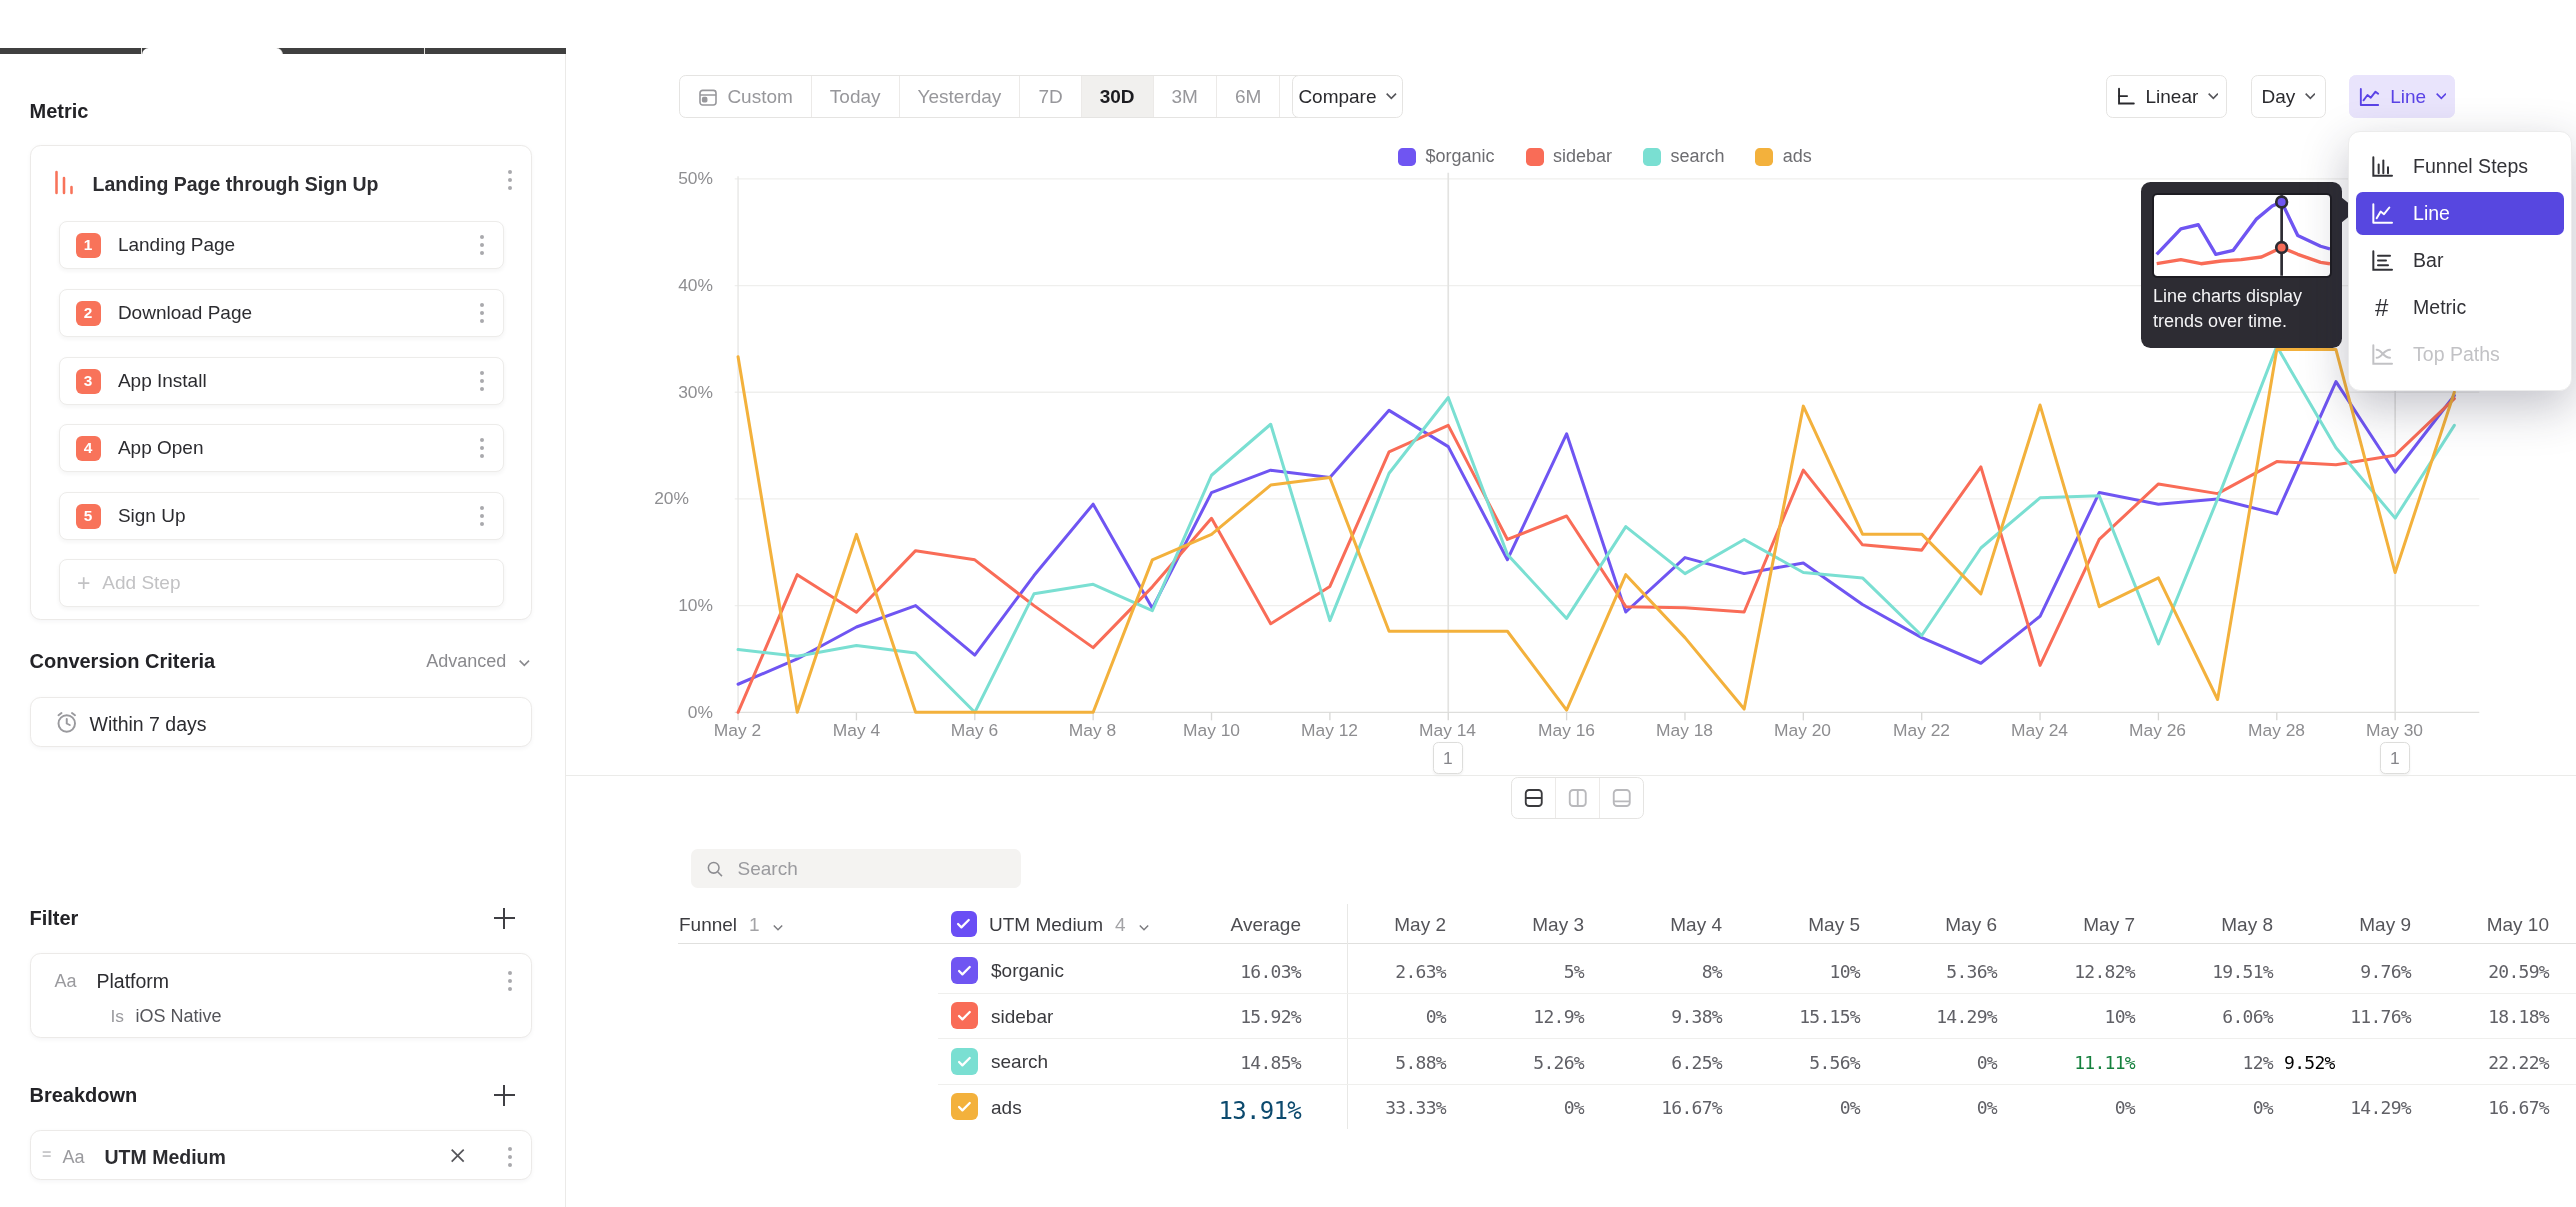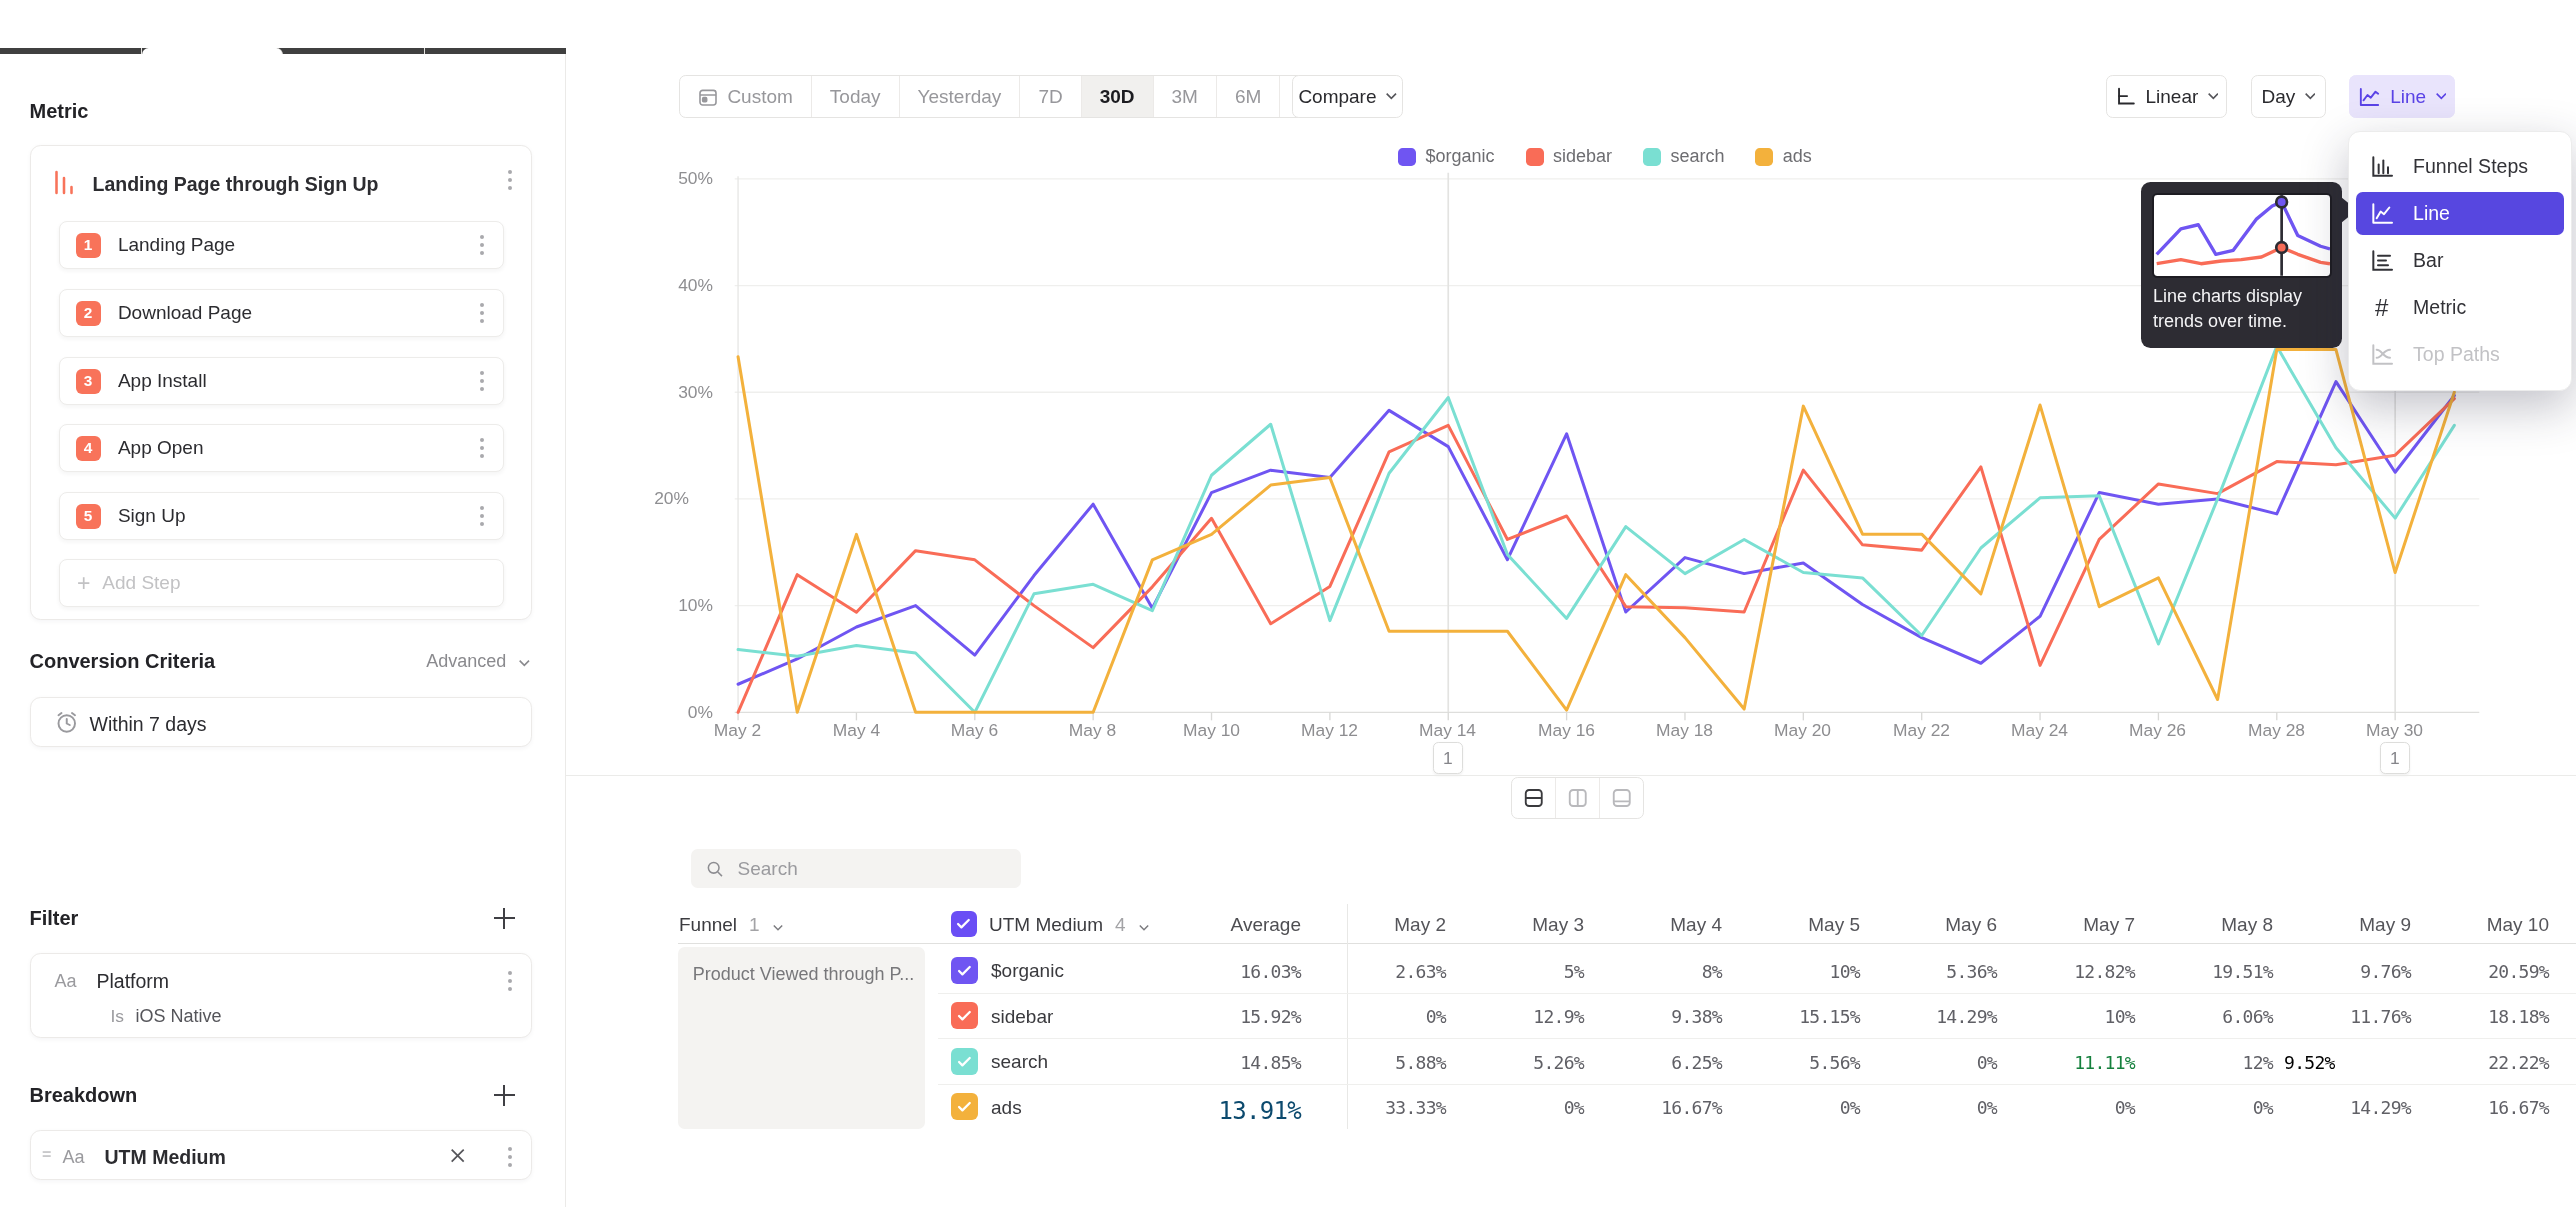--- a/index.html
+++ b/index.html
@@ -434,23 +434,20 @@
       <div class="th" style="left: 1733px; top: 914px; width: 127px; text-align: right; color: rgb(85, 85, 90);">May 5</div>
       <div class="th" style="left: 1870px; top: 914px; width: 127px; text-align: right; color: rgb(85, 85, 90);">May 6</div>
       <div class="th" style="left: 2008px; top: 914px; width: 127px; text-align: right; color: rgb(85, 85, 90);">May 7</div>
       <div class="th" style="left: 2146px; top: 914px; width: 127px; text-align: right; color: rgb(85, 85, 90);">May 8</div>
       <div class="th" style="left: 2284px; top: 914px; width: 127px; text-align: right; color: rgb(85, 85, 90);">May 9</div>
       <div class="th" style="left: 2422px; top: 914px; width: 127px; text-align: right; color: rgb(85, 85, 90);">May 10</div>
     </div>
   <div class="hline" style="left:678px;top:943px;width:1898px;height:1.3px;background:#e0e0de;"></div>
   <div class="abs" style="left:1347px;top:904px;width:1.3px;height:225px;background:#e8e8e6;"></div>
 
-  <div class="abs" style="left:678px;top:947px;width:247px;height:182px;background:#f4f3f1;border-radius:6.7px;">
-    <span class="abs" style="left:14.8px;top:17.4px;font-size:18px;color:#77777a;">Product Viewed through P...</span>
-  </div>
   <div id="trows">
       <div class="cbx" style="left: 951px; top: 957px; width: 27px; height: 27px; background: rgb(111, 85, 242);">
         <svg width="14.8" height="12" viewBox="0 0 22 18" fill="none" stroke="#fff" stroke-width="3.4" stroke-linecap="round" stroke-linejoin="round">
           <polyline points="3,9 8,14 19,3"></polyline>
         </svg>
       </div>
       <span class="abs" style="left: 991px; top: 960px; font-size: 19px; color: rgb(58, 58, 62);">$organic</span>
       <span class="abs mono" style="left: 1140px; top: 961px; width: 161px; text-align: right; font-size: 18px; color: rgb(96, 96, 102);">16.03%</span>
       <span class="abs mono" style="left: 1319px; top: 961px; width: 127px; text-align: right; font-size: 18px; color: rgb(96, 96, 102);">2.63%</span>
       <span class="abs mono" style="left: 1457px; top: 961px; width: 127px; text-align: right; font-size: 18px; color: rgb(96, 96, 102);">5%</span>

